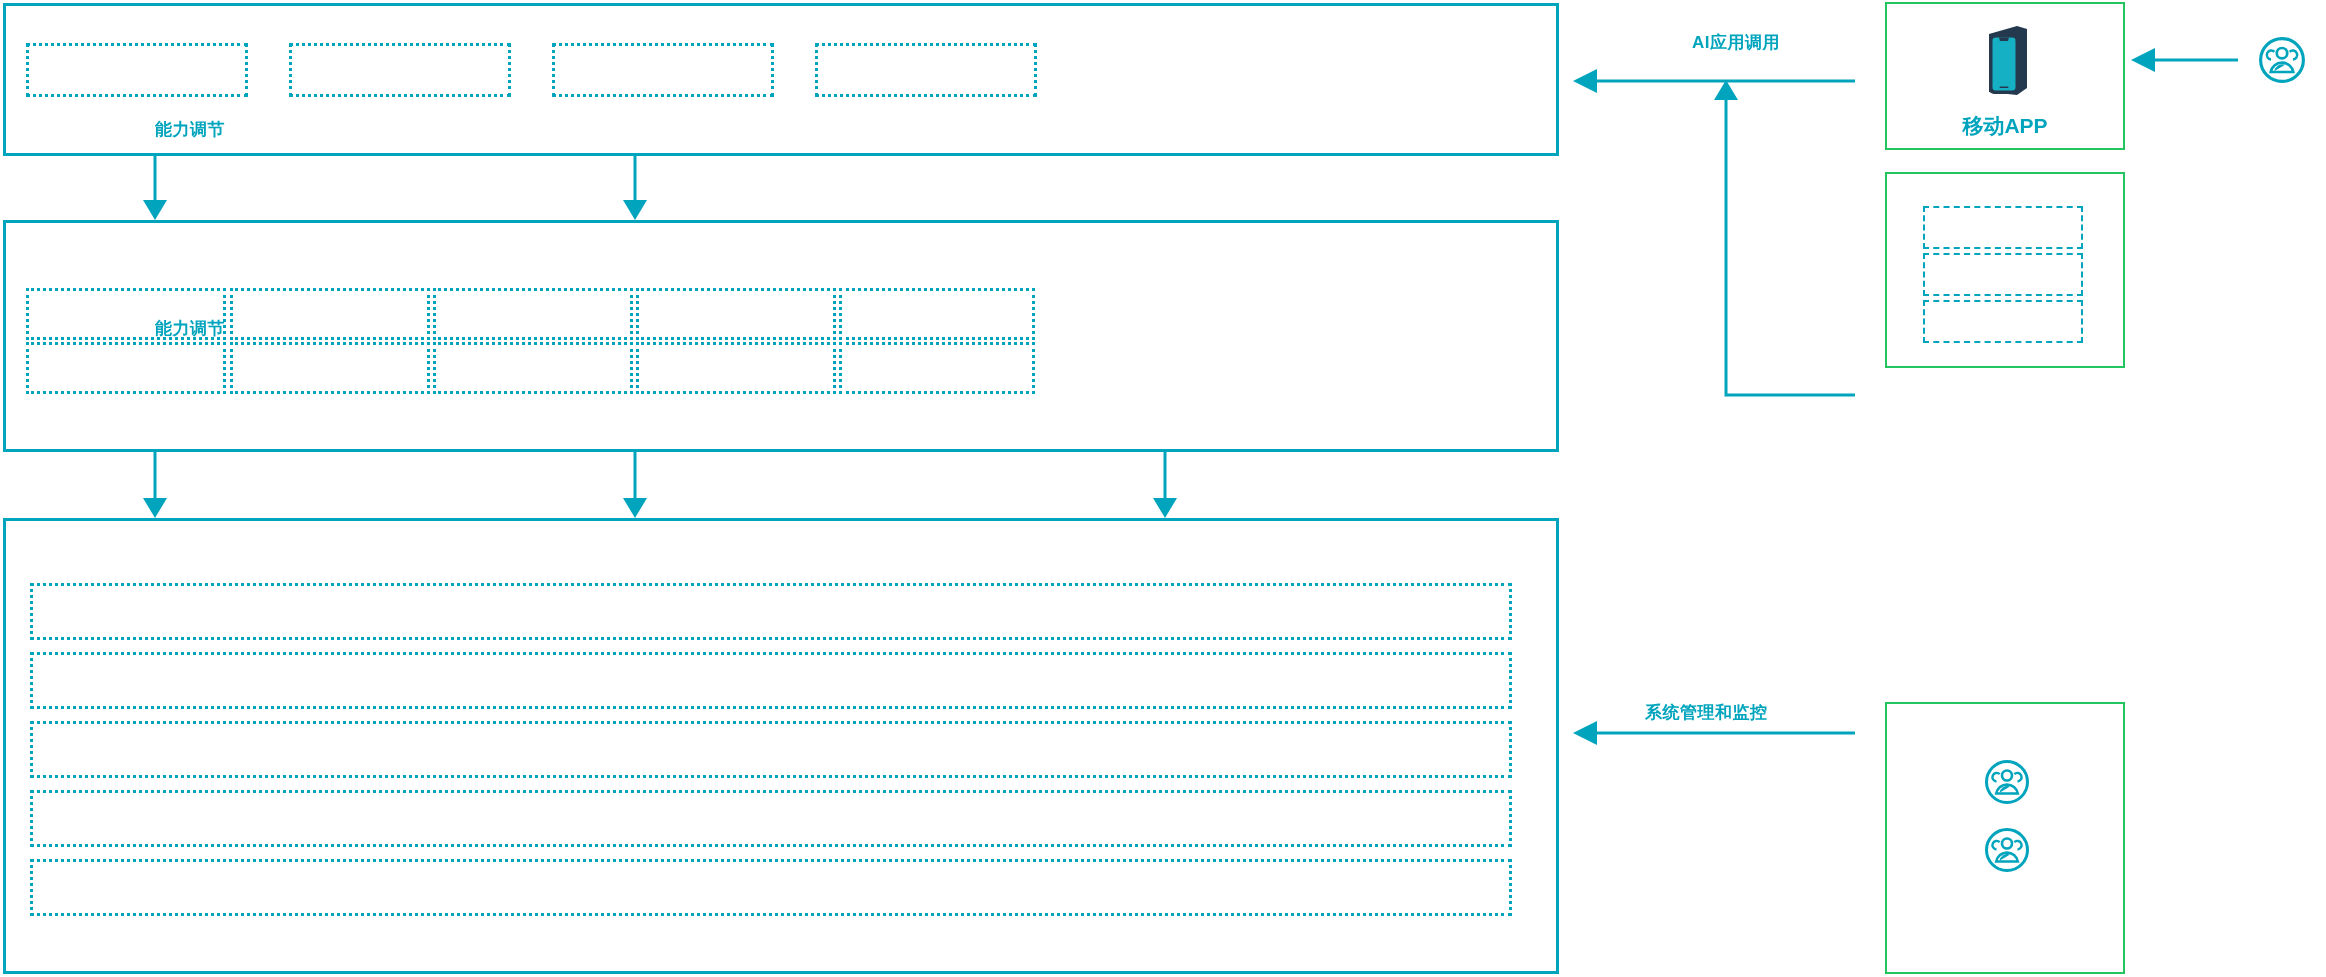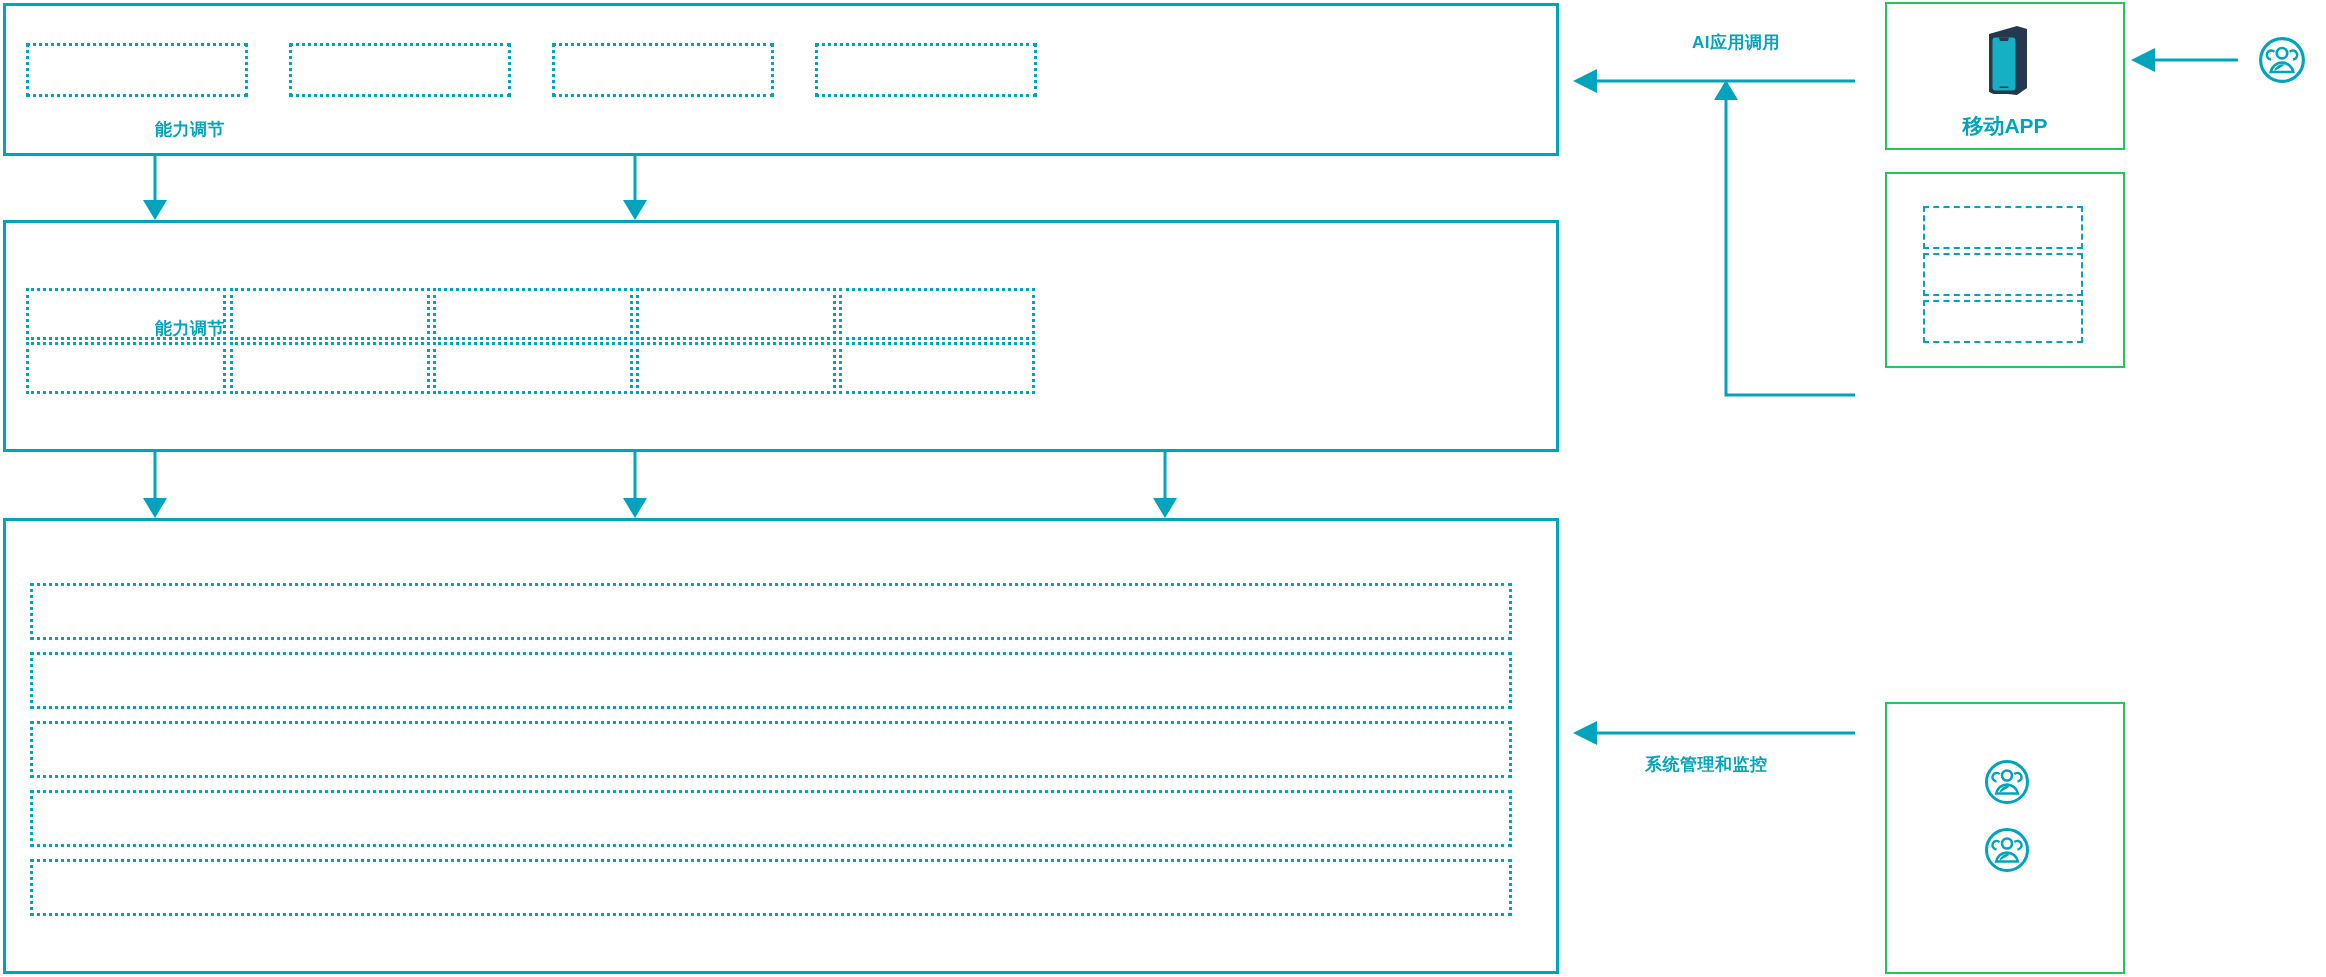--- a/index.html
+++ b/index.html
@@ -163,21 +163,21 @@
   <div class="layer-box" style="left:3px; top:518px; width:1556px; height:456px;">
     <div class="slot dense" style="left:24px; top:62px; width:1482px; height:57px;"></div>
     <div class="slot dense" style="left:24px; top:131px; width:1482px; height:57px;"></div>
     <div class="slot dense" style="left:24px; top:200px; width:1482px; height:57px;"></div>
     <div class="slot dense" style="left:24px; top:269px; width:1482px; height:57px;"></div>
     <div class="slot dense" style="left:24px; top:338px; width:1482px; height:57px;"></div>
   </div>
 
   <div class="flow-label" style="left:1692px; top:31px;">AI应用调用</div>
 
-  <div class="flow-label" style="left:1645px; top:753px;">系统管理和监控</div>
+  <div class="flow-label" style="left:1645px; top:701px;">系统管理和监控</div>
 
   <div class="panel-box" style="left:1885px; top:2px; width:240px; height:148px;">
     <div class="icon-wrap" style="left:96px; top:18px;">
       <svg width="48" height="80" viewBox="0 0 48 80" xmlns="http://www.w3.org/2000/svg">
 
         <path d="M6,12 L34,4 L44,7 L44,66 L34,73 L6,70 Z" fill="#24394d"></path>
 
         <rect x="6" y="12" width="30" height="60" rx="5" fill="#24394d"></rect>
         <rect x="9.5" y="15.5" width="23" height="53" rx="3.2" fill="#16b0c4"></rect>
 

